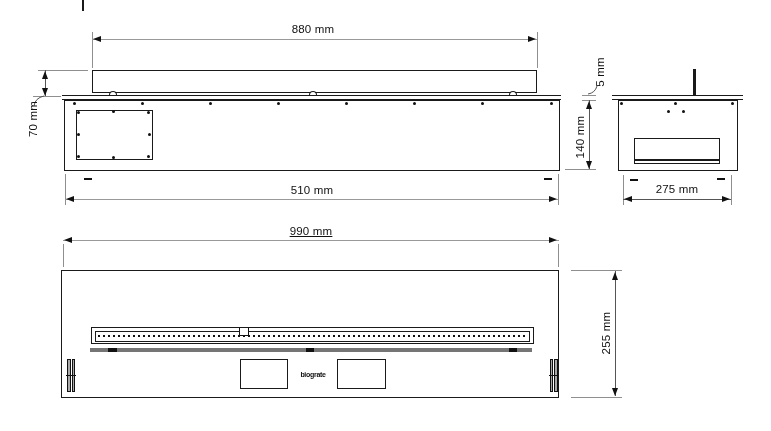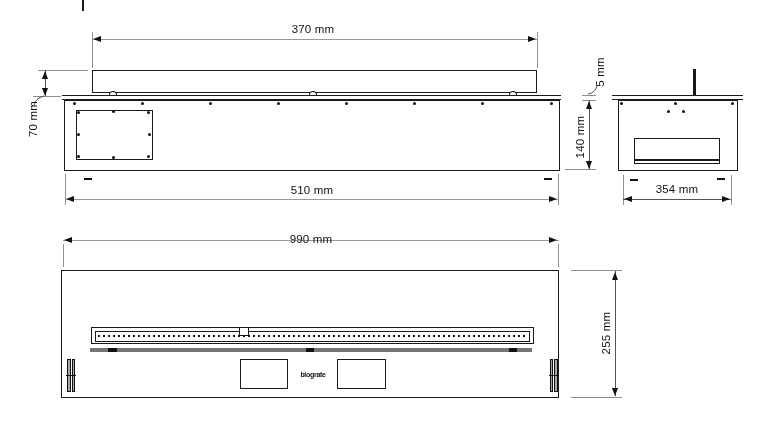--- a/index.html
+++ b/index.html
@@ -72,21 +72,21 @@
     <div class="dash" style="left:84px;top:178px;width:8px;"></div>
     <div class="dash" style="left:544px;top:178px;width:8px;"></div>
   </div>
 
   <div>
     <div class="ext" style="left:92px;top:32px;width:1px;height:36px;"></div>
     <div class="ext" style="left:536.5px;top:32px;width:1px;height:36px;"></div>
     <div class="dim" style="left:92px;top:38.5px;width:445px;height:1.5px;"></div>
     <div class="arr arr-l" style="left:93px;top:36px;"></div>
     <div class="arr arr-r" style="left:528px;top:36px;"></div>
-    <div class="lbl" style="left:273px;top:23px;width:80px;">370 mm</div>
+    <div class="lbl" style="left:273px;top:23px;width:80px;">880 mm</div>
   </div>
 
   <div>
     <div class="ext" style="left:65px;top:174px;width:1px;height:31px;"></div>
     <div class="ext" style="left:558px;top:174px;width:1px;height:31px;"></div>
     <div class="dim" style="left:65px;top:198.5px;width:493px;height:1.5px;"></div>
     <div class="arr arr-l" style="left:66px;top:196px;"></div>
     <div class="arr arr-r" style="left:549px;top:196px;"></div>
     <div class="lbl" style="left:272px;top:184px;width:80px;">510 mm</div>
   </div>
@@ -134,21 +134,21 @@
     <div class="ext" style="left:565px;top:168.5px;width:31px;height:1px;"></div>
     <div class="vlbl" style="left:554px;top:131px;width:52px;">140 mm</div>
   </div>
 
   <div>
     <div class="ext" style="left:623px;top:175px;width:1px;height:30px;"></div>
     <div class="ext" style="left:730.5px;top:175px;width:1px;height:30px;"></div>
     <div class="dimd" style="left:623px;top:198.5px;width:108px;height:1px;"></div>
     <div class="arr arr-l" style="left:624px;top:196px;"></div>
     <div class="arr arr-r" style="left:722px;top:196px;"></div>
-    <div class="lbl" style="left:637px;top:183px;width:80px;">354 mm</div>
+    <div class="lbl" style="left:637px;top:183px;width:80px;">275 mm</div>
   </div>
 
   <div>
     <div class="ln" style="left:61px;top:270px;width:498px;height:128px;"></div>
 
     <div class="ln" style="left:91px;top:327px;width:443px;height:17px;"></div>
     <div class="ln thin" style="left:95px;top:331px;width:435px;height:10.5px;"></div>
     <div class="holes" style="left:98px;top:334.5px;width:429px;"></div>
     <div class="tab" style="left:239px;top:327.5px;width:10px;height:8.5px;"></div>
 
@@ -168,21 +168,21 @@
     <div class="ln" style="left:337px;top:359px;width:49px;height:30px;"></div>
     <div class="logo" style="left:293px;top:371px;width:40px;">biograte</div>
   </div>
 
   <div>
     <div class="ext" style="left:63px;top:244px;width:1px;height:23px;"></div>
     <div class="ext" style="left:558px;top:244px;width:1px;height:23px;"></div>
     <div class="dim" style="left:63px;top:239.5px;width:496px;height:1.5px;"></div>
     <div class="arr arr-l" style="left:64px;top:237px;"></div>
     <div class="arr arr-r" style="left:549px;top:237px;"></div>
-    <div class="lbl" style="left:271px;top:233px;width:80px;">990 mm</div>
+    <div class="lbl" style="left:271px;top:225px;width:80px;text-decoration:underline;">990 mm</div>
   </div>
 
   <div>
     <div class="ext" style="left:571px;top:269.5px;width:51px;height:1px;"></div>
     <div class="ext" style="left:571px;top:396.5px;width:51px;height:1px;"></div>
     <div class="dimd" style="left:614.5px;top:271px;width:1px;height:125px;"></div>
     <div class="arr arr-u" style="left:611.5px;top:271.5px;"></div>
     <div class="arr arr-d" style="left:611.5px;top:388px;"></div>
     <div class="vlbl" style="left:580px;top:327px;width:52px;">255 mm</div>
   </div>

